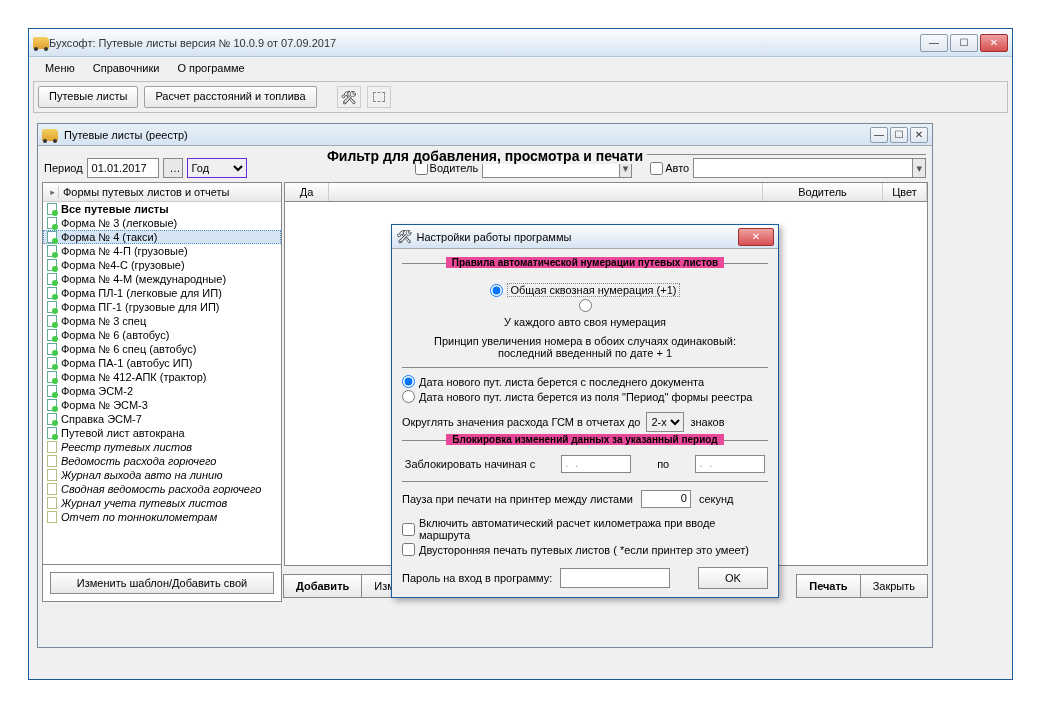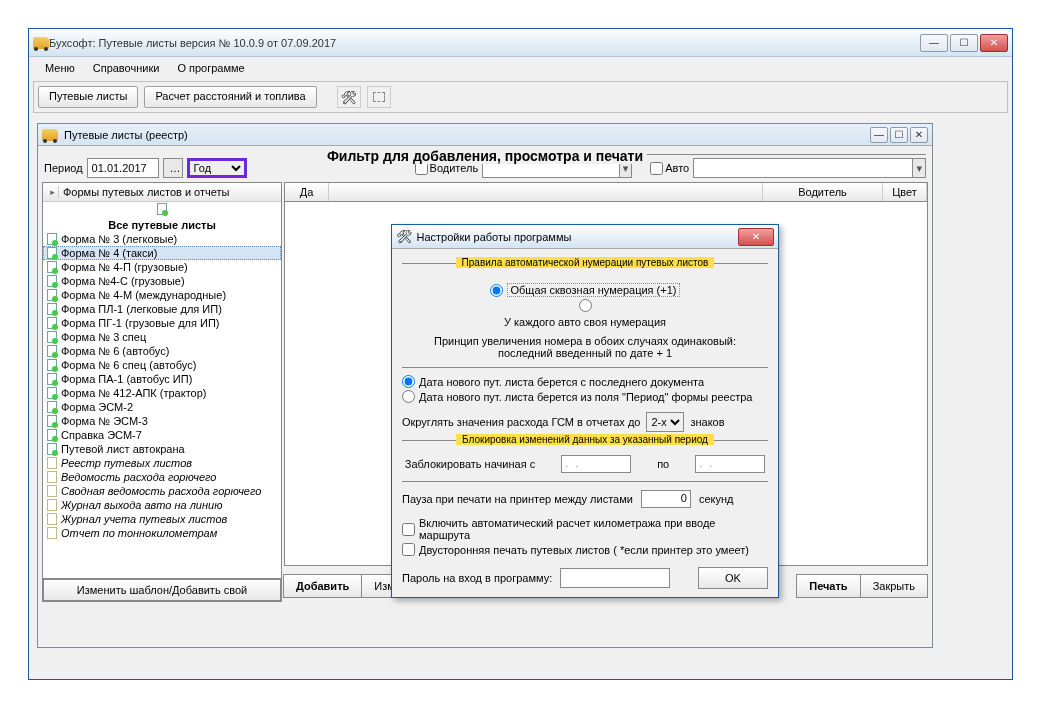--- a/index.html
+++ b/index.html
@@ -17,52 +17,52 @@
 .tbtn { border: 1px solid #a0a0a0; background: linear-gradient(#fff, #e8e8e8); padding: 3px 10px; border-radius: 2px; }
 .ticon { width: 24px; height: 22px; border: 1px solid #ccc; background: #f0f0f0; display: flex; align-items: center; justify-content: center; }
 .client { padding: 8px; background: #f0f0f0; }
 .mdi-child { border: 1px solid #7a8a9a; background: #f0f0f0; }
 .mdi-title { background: linear-gradient(#e8f0f7, #d5e4f2); height: 22px; display: flex; align-items: center; padding: 0 4px; border-bottom: 1px solid #aaa; }
 .mdi-title .title { flex: 1; }
 .filter-row { display: flex; align-items: center; gap: 4px; padding: 4px 6px; position: relative; }
 .filter-row::before { content: ""; position: absolute; top: 0; left: 296px; right: 6px; border-top: 1px solid #888; }
 .filter-label-top { position: absolute; top: -6px; left: 300px; right: 0; text-align: center; background: #f0f0f0; padding: 0 4px; width: fit-content; left: 50%; transform: translateX(-50%); font-weight: bold; font-size: 14px; }
 .filter-row input[type=text] { border: 1px solid #888; padding: 2px 4px; height: 20px; }
-.filter-row select { border: 3px solid #6d28d9; height: 20px; }
+.filter-row select { border: 1px solid #6d28d9; height: 20px; }
 .ellipsis-btn { border: 1px solid #888; background: #e8e8e8; width: 20px; height: 20px; }
 .cb-label { display: flex; align-items: center; gap: 2px; }
 .cb-label input { margin: 0; }
 .combo-empty { border: 1px solid #888; height: 20px; background: #fff; display: flex; align-items: center; }
 .combo-empty::after { content: "▾"; margin-left: auto; padding: 0 3px; color: #555; background: #e8e8e8; border-left: 1px solid #888; height: 100%; display: flex; align-items: center; }
 .main-area { display: flex; gap: 2px; padding: 0 4px; }
 .left-panel { width: 240px; border: 1px solid #888; background: #fff; display: flex; flex-direction: column; }
 .tree-header { border-bottom: 1px solid #ccc; background: linear-gradient(#fff, #e8e8e8); padding: 3px 4px; display: flex; }
 .tree-header span:first-child { width: 12px; display: flex; align-items: center; justify-content: center; color: #666; font-size: 9px; border-right: 1px solid #ccc; margin-right: 4px; }
 .tree-body { flex: 1; overflow: hidden; }
 .tree-item { display: flex; align-items: center; gap: 4px; padding: 1px 4px; white-space: nowrap; }
-.tree-item.bold { font-weight: bold; flex-direction: column; }
+.tree-item.bold { font-weight: bold; }
 .tree-item.sel { background: #d6e5f5; border: 1px dotted #5b8fc7; padding: 0 3px; }
 .tree-item.italic { font-style: italic; }
-.left-footer { border-top: 1px solid #888; padding: 0; }
+.left-footer { border-top: 1px solid #888; padding: 7px; }
 .left-footer button { width: 100%; border: 1px solid #888; background: linear-gradient(#fff, #e8e8e8); padding: 4px; }
 .right-panel { flex: 1; display: flex; flex-direction: column; }
 .grid-header { display: flex; background: linear-gradient(#fff, #e8e8e8); border: 1px solid #888; }
 .grid-header div { border-right: 1px solid #ccc; padding: 3px 6px; text-align: center; }
 .grid-body { flex: 1; background: #fff; border: 1px solid #888; border-top: none; }
 .bottom-buttons { display: flex; gap: 0; padding: 8px 0 4px 0; }
 .bottom-buttons button { border: 1px solid #888; background: linear-gradient(#fff, #e8e8e8); padding: 5px 12px; margin-left: -1px; }
 .bottom-buttons button.bold { font-weight: bold; text-align: center; }
 .bottom-buttons .spacer { flex: 1; }
 
 .modal { position: absolute; top: 195px; left: 362px; width: 388px; border: 1px solid #1a5a9e; background: #f0f0f0; box-shadow: 3px 3px 6px rgba(0,0,0,.3); }
 .modal-title { background: linear-gradient(#fdfefe, #d5e4f2); height: 24px; display: flex; align-items: center; padding: 0 4px; border-bottom:1px solid #aaa; }
 .modal-title .title { flex: 1; }
 .modal-body { padding: 8px 10px; }
 .fieldset-line { border-top: 1px solid #888; margin-top: 6px; text-align: center; }
-.fieldset-line span { position: relative; top: -8px; background: #fde047; padding: 0 6px; font-weight: normal; font-size: 10px; }
+.fieldset-line span { position: relative; top: -8px; background: #ec4899; padding: 0 6px; font-weight: bold; font-size: 10px; }
 .radio-row { display: flex; align-items: center; gap: 4px; padding: 1px 0; }
 .radio-row input { margin: 0; }
 .radio-row label.framed { border: 1px dotted #888; padding: 0 2px; }
 .center-block { text-align: center; margin: 6px 0; }
 .date-empty { border: 1px solid #888; background: #fff; width: 70px; height: 18px; display: inline-block; color: #999; padding: 1px 3px; letter-spacing: 2px; }
 .num-input { border: 1px solid #888; width: 50px; height: 18px; text-align: right; padding: 1px 3px; background: #fff; display: inline-block; }
 .sel-small { border: 1px solid #888; height: 20px; }
 .pw-input { border: 1px solid #888; background: #fff; width: 110px; height: 20px; }
 .ok-btn { border: 1px solid #888; background: linear-gradient(#fff, #e8e8e8); width: 70px; height: 22px; }
 .car-icon { display:inline-block; width:16px; height:12px; background: linear-gradient(#f4d060, #e0a030); border-radius: 2px 4px 1px 1px; position:relative; }
@@ -213,25 +213,25 @@
               <div class="tree-item italic">
                 <span class="doc-icon-b"></span>
                 <span>Реестр путевых листов</span>
               </div>
               <div class="tree-item italic">
                 <span class="doc-icon-b"></span>
                 <span>Ведомость расхода горючего</span>
               </div>
               <div class="tree-item italic">
                 <span class="doc-icon-b"></span>
+                <span>Журнал выхода авто на линию</span>
+              </div>
+              <div class="tree-item italic">
+                <span class="doc-icon-b"></span>
                 <span>Сводная ведомость расхода горючего</span>
-              </div>
-              <div class="tree-item italic">
-                <span class="doc-icon-b"></span>
-                <span>Журнал выхода авто на линию</span>
               </div>
               <div class="tree-item italic">
                 <span class="doc-icon-b"></span>
                 <span>Журнал учета путевых листов</span>
               </div>
               <div class="tree-item italic">
                 <span class="doc-icon-b"></span>
                 <span>Отчет по тоннокилометрам</span>
               </div>
             </div>

